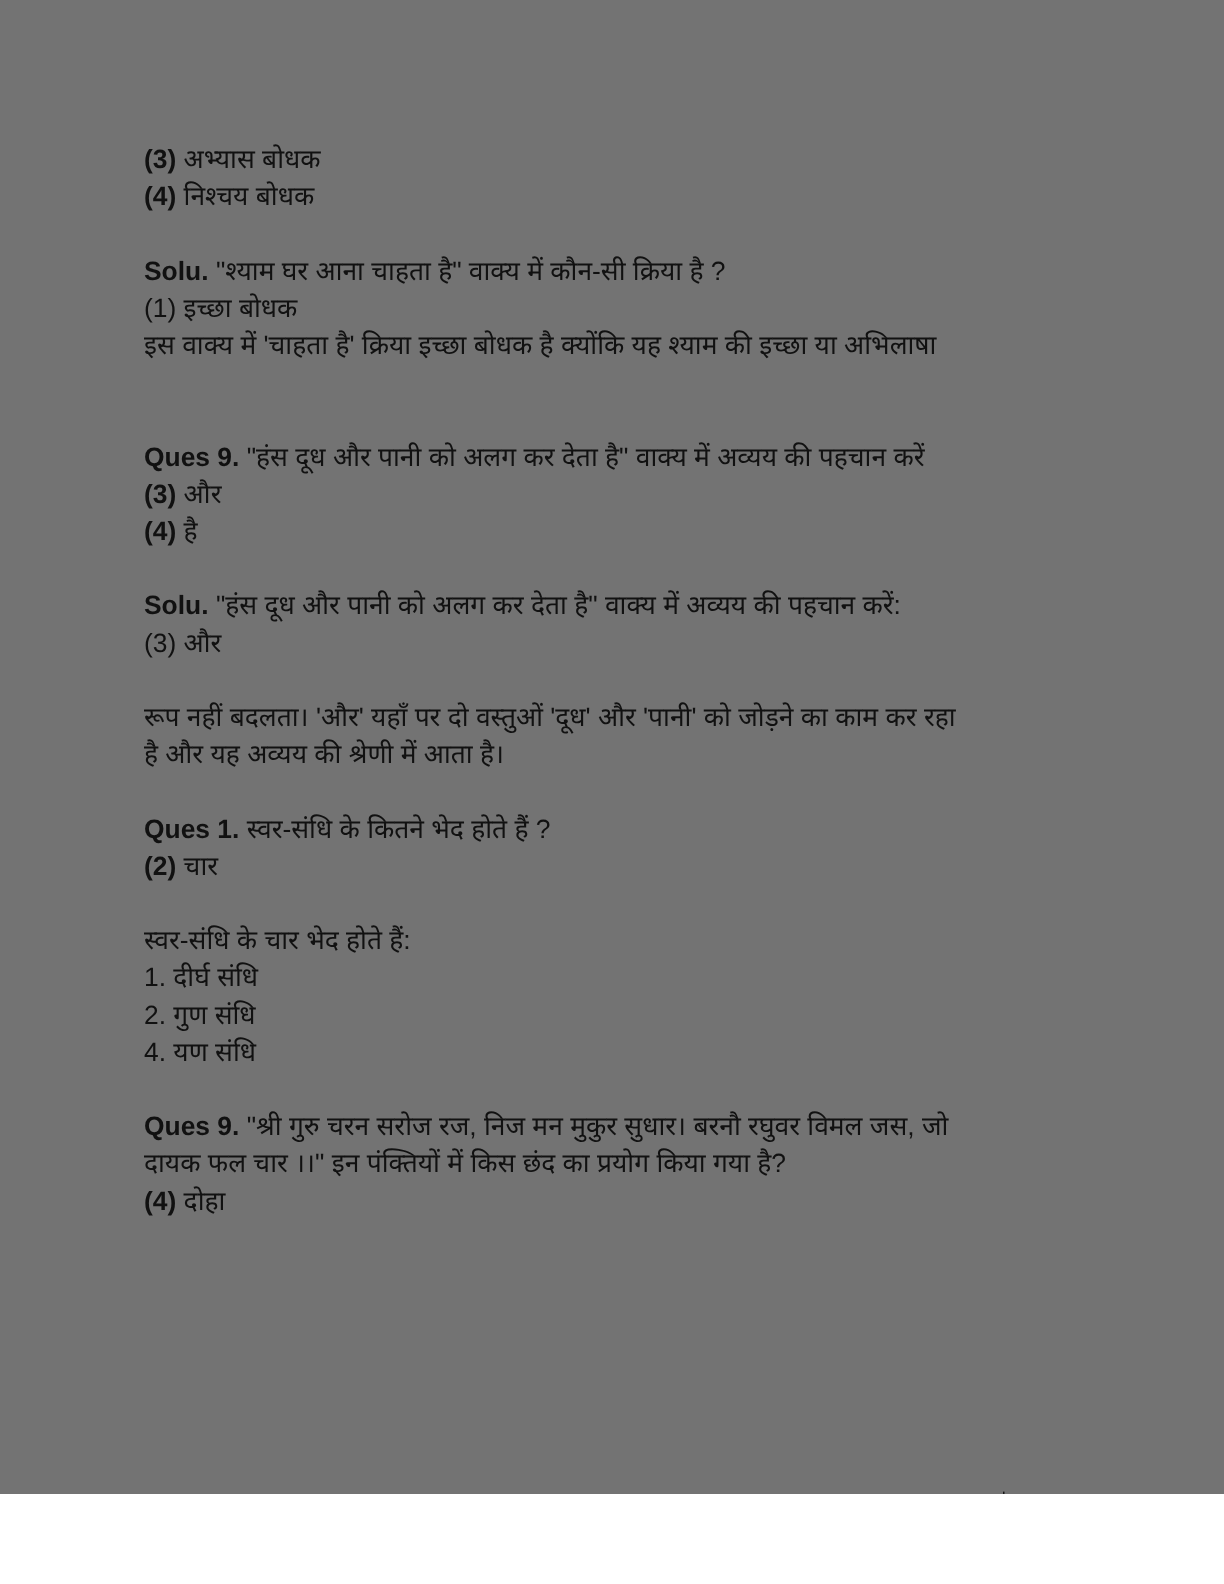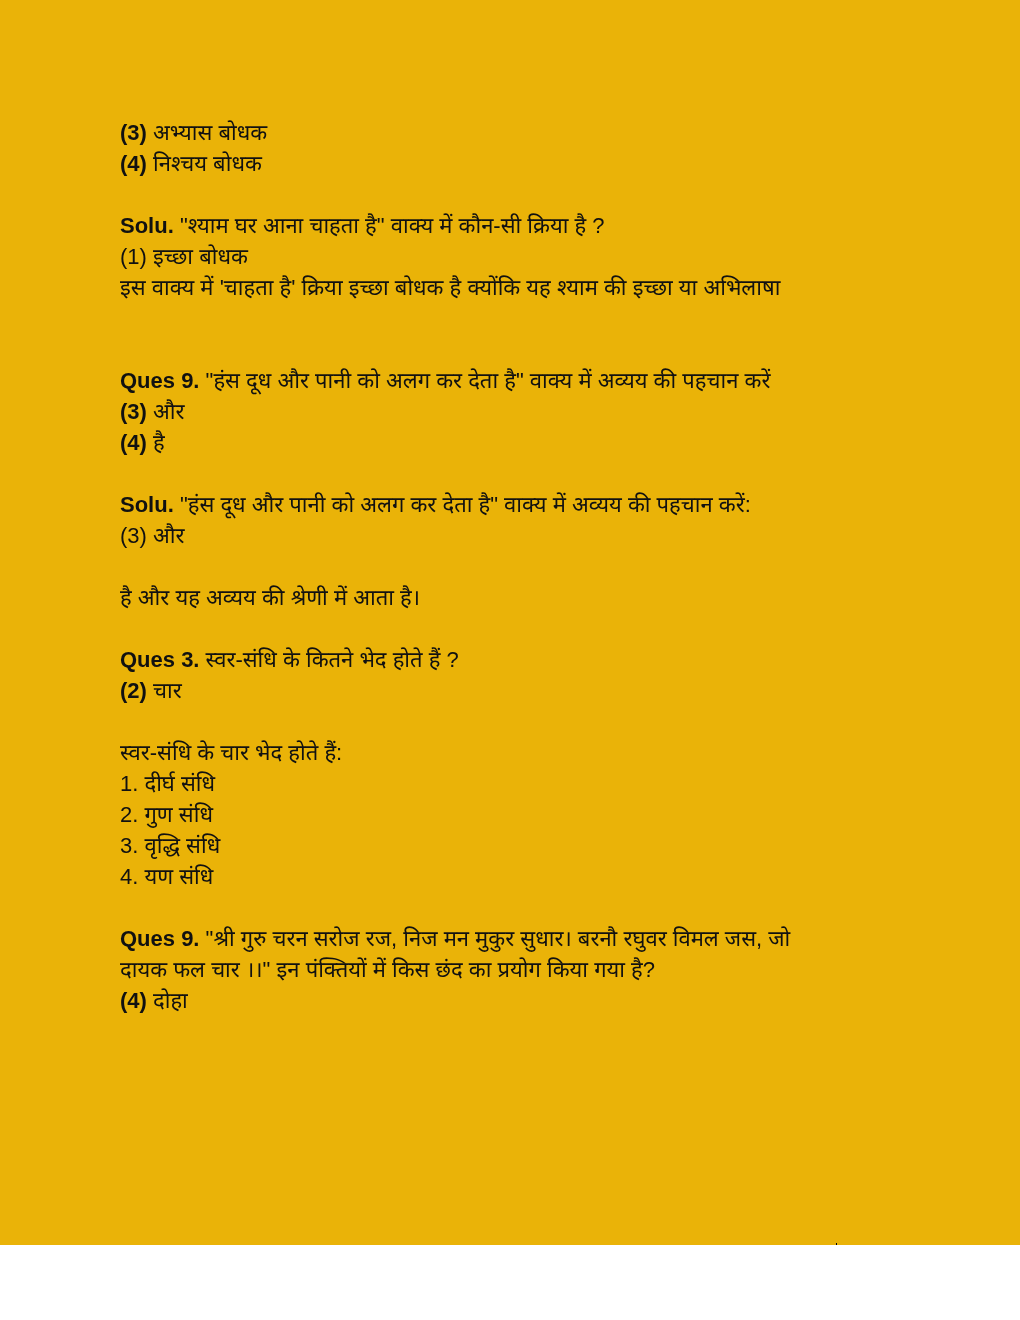--- a/index.html
+++ b/index.html
@@ -9,21 +9,21 @@
       height: 1320px;
       background: #ffffff;
       overflow: hidden;
     }
     .page {
       position: absolute;
       left: 0;
       top: 0;
       width: 1020px;
       height: 1245px;
-      background: #eab308;
+      background: #737373;
     }
     .content {
       position: absolute;
       left: 120px;
       top: 117px;
       width: 780px;
       font-family: "Liberation Sans", "DejaVu Sans", sans-serif;
       font-size: 22px;
       line-height: 31px;
       color: #111111;
@@ -61,31 +61,31 @@
     <div class="blank2"></div>
 
     <span class="line"><b>Ques 9.</b> <b style="font-weight:normal">"हंस दूध और पानी को अलग कर देता है" वाक्य में अव्यय की पहचान करें</b></span>
     <span class="line"><b>(3)</b> <span>और</span></span>
     <span class="line"><b>(4)</b> <span>है</span></span>
     <div class="blank"></div>
 
     <span class="line"><b>Solu.</b> <span>"हंस दूध और पानी को अलग कर देता है" वाक्य में अव्यय की पहचान करें:</span></span>
     <span class="line">(3) और</span>
     <div class="blank"></div>
+    <span class="line">रूप नहीं बदलता। 'और' यहाँ पर दो वस्तुओं 'दूध' और 'पानी' को जोड़ने का काम कर रहा</span>
     <span class="line">है और यह अव्यय की श्रेणी में आता है।</span>
     <div class="blank"></div>
 
-    <span class="line"><b>Ques 3.</b> <span>स्वर-संधि के कितने भेद होते हैं ?</span></span>
+    <span class="line"><b>Ques 1.</b> <span>स्वर-संधि के कितने भेद होते हैं ?</span></span>
     <span class="line"><b>(2)</b> <span>चार</span></span>
     <div class="blank"></div>
 
     <span class="line">स्वर-संधि के चार भेद होते हैं:</span>
     <span class="line">1. दीर्घ संधि</span>
     <span class="line">2. गुण संधि</span>
-    <span class="line">3. वृद्धि संधि</span>
     <span class="line">4. यण संधि</span>
     <div class="blank"></div>
 
     <span class="line"><b>Ques 9.</b> <span>"श्री गुरु चरन सरोज रज, निज मन मुकुर सुधार। बरनौ रघुवर विमल जस, जो</span></span>
     <span class="line">दायक फल चार ।।" इन पंक्तियों में किस छंद का प्रयोग किया गया है?</span>
     <span class="line"><b>(4)</b> <span>दोहा</span></span>
 
   </div>
 </div>
 <div class="dot"></div>

